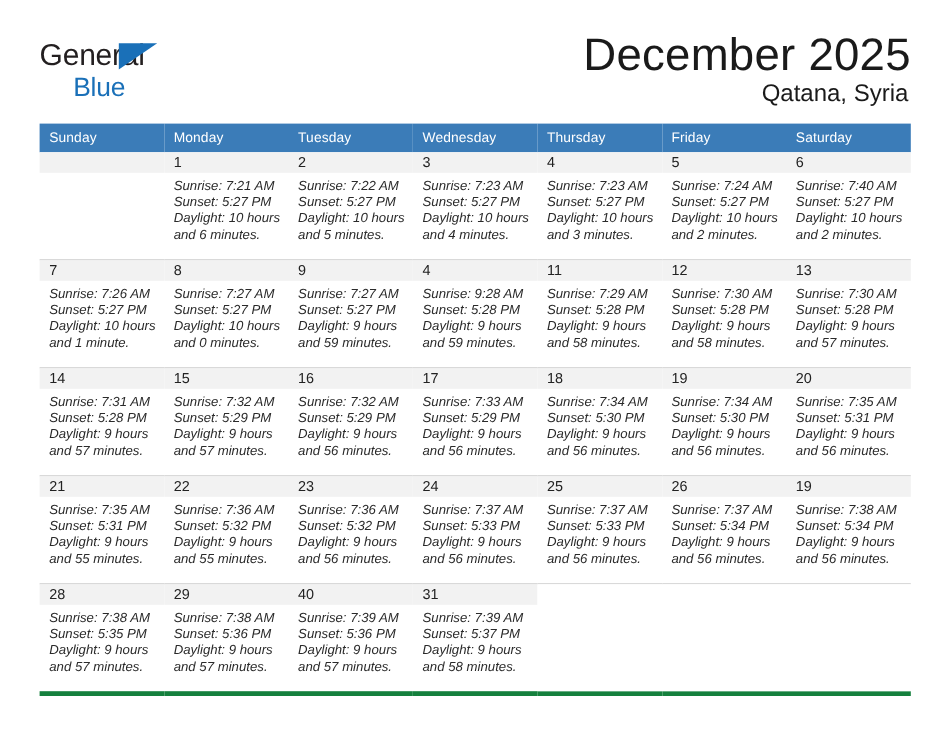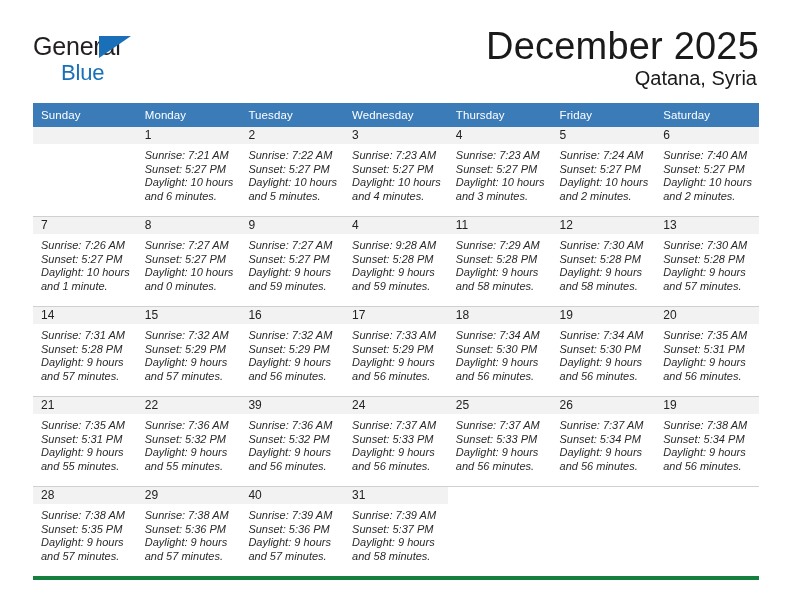--- a/index.html
+++ b/index.html
@@ -431,21 +431,21 @@
               <div class="info">
                 <div>Sunrise: 7:36 AM</div>
                 <div>Sunset: 5:32 PM</div>
                 <div>Daylight: 9 hours</div>
                 <div>and 55 minutes.</div>
               </div>
             </div>
           </td>
           <td>
             <div class="cell">
-              <div class="daynum-band">39</div>
+              <div class="daynum-band">23</div>
               <div class="info">
                 <div>Sunrise: 7:36 AM</div>
                 <div>Sunset: 5:32 PM</div>
                 <div>Daylight: 9 hours</div>
                 <div>and 56 minutes.</div>
               </div>
             </div>
           </td>
           <td>
             <div class="cell">

